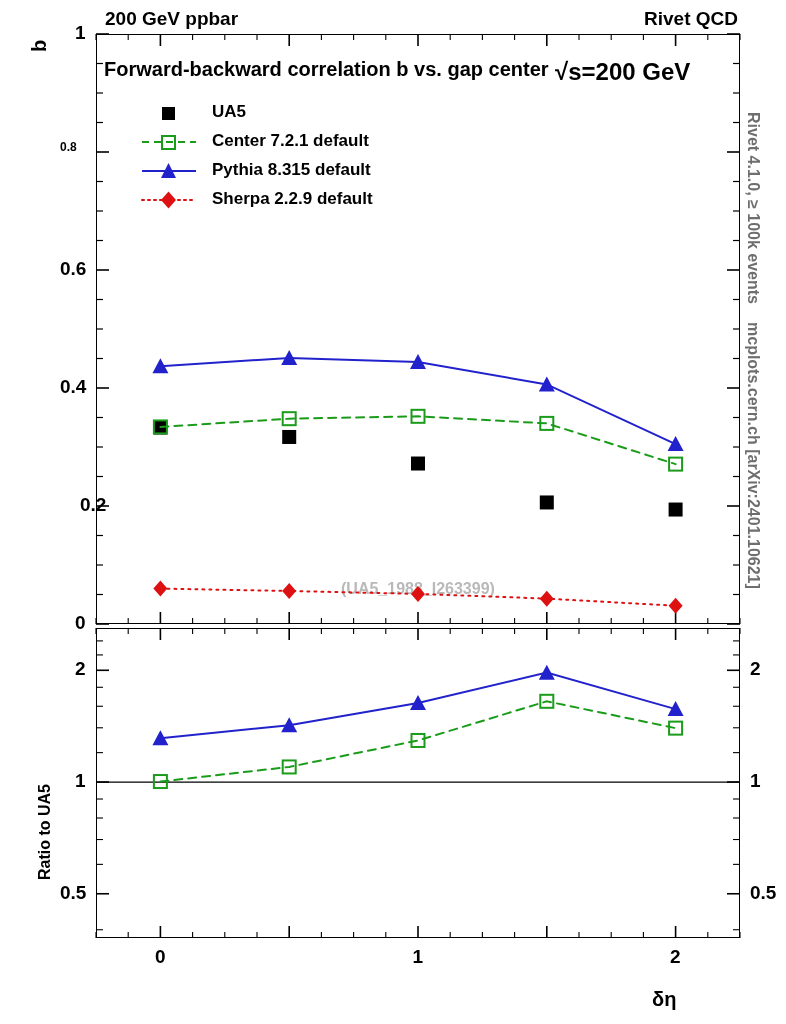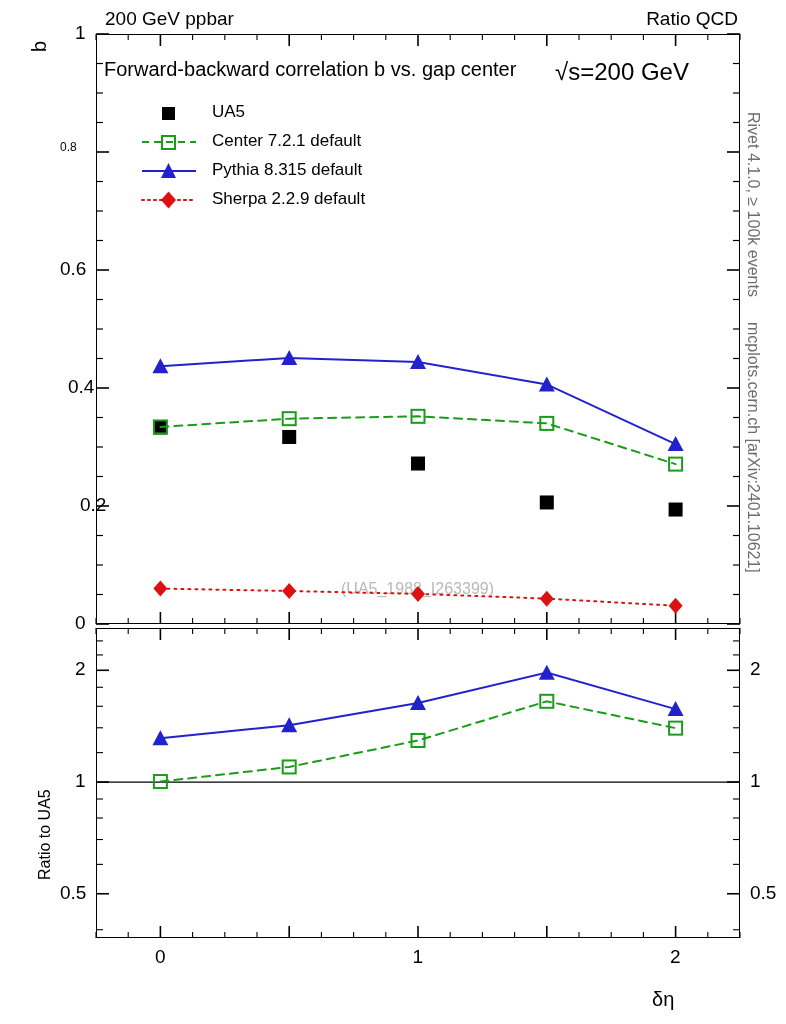--- a/index.html
+++ b/index.html
@@ -1,17 +1,17 @@
 <!DOCTYPE html>
 <html><head>
 <meta charset="utf-8">
 <style>
   html,body{margin:0;padding:0;background:#ffffff;}
   body{width:786px;height:1024px;font-family:"Liberation Sans",sans-serif;color:#000;}
-  #root{position:relative;width:786px;height:1024px;overflow:hidden;}
+  #root{position:relative;width:786px;height:1024px;overflow:hidden;font-weight:bold;}
 
   .txt{position:absolute;white-space:nowrap;}
   .vtxt{position:absolute;white-space:nowrap;transform-origin:0 0;}
 
   
   .hdr{font-size:19px;top:8px;}
   #hdr-left{left:105px;}
   #hdr-right{right:48px;}
 
   
@@ -42,21 +42,21 @@
   #xtitle{font-size:20px;left:452px;top:988px;}
 
   svg{position:absolute;left:0;top:0;overflow:visible;}
 </style>
 </head>
 <body>
 
 <div id="root">
 
   <div class="txt hdr" id="hdr-left">200 GeV ppbar</div>
-  <div class="txt hdr" id="hdr-right">Ratio QCD</div>
+  <div class="txt hdr" id="hdr-right">Rivet QCD</div>
 
   <div class="vtxt" id="y-axis-name" style="left:28px;top:52px;transform:rotate(-90deg);font-size:20px;">b</div>
 
   <div id="main-frame"></div>
   <div id="ratio-frame"></div>
 
   <div class="txt" id="plot-title">Forward-backward correlation b  vs. gap center</div>
   <div class="txt" style="font-size:24px;left:555px;top:58px;">√s=200 GeV</div>
 
   <div class="txt" id="watermark">(UA5_1988_I263399)</div>
@@ -286,21 +286,21 @@
       <polyline points="160.4,738.2530878275041 289.2,725.1614159695663 418,703.0709523192494 546.8,672.6472005719341 675.6,709.1090531619678" fill="none" stroke="#2222cc" stroke-width="2"></polyline>
       <polygon points="160.4,730.2530878275041 168.4,745.2530878275041 152.4,745.2530878275041" fill="#2222cc"></polygon>
       <polygon points="289.2,717.1614159695663 297.2,732.1614159695663 281.2,732.1614159695663" fill="#2222cc"></polygon>
       <polygon points="418,695.0709523192494 426,710.0709523192494 410,710.0709523192494" fill="#2222cc"></polygon>
       <polygon points="546.8,664.6472005719341 554.8,679.6472005719341 538.8,679.6472005719341" fill="#2222cc"></polygon>
       <polygon points="675.6,701.1090531619678 683.6,716.1090531619678 667.6,716.1090531619678" fill="#2222cc"></polygon>
     </svg>
 
 <div class="txt" style="left: 75px; top: 612px; font-size: 19px;">0</div>
     <div class="txt" style="left: 60px; top: 494px; font-size: 19px; margin-left: 20px;">0.2</div>
-    <div class="txt" style="left: 60px; top: 376px; font-size: 19px; margin-left: 8px;">0.4</div>
+    <div class="txt" style="left: 60px; top: 376px; font-size: 19px;">0.4</div>
     <div class="txt" style="left: 60px; top: 258px; font-size: 19px;">0.6</div>
     <div class="txt" style="left: 60px; top: 140px; font-size: 12px;">0.8</div>
     <div class="txt" style="left: 75px; top: 22px; font-size: 19px;">1</div>
     <div class="txt" style="left: 60px; top: 881.761px; font-size: 19px;">0.5</div>
     <div class="txt" style="left: 750px; top: 881.761px; font-size: 19px;">0.5</div>
     <div class="txt" style="left: 75px; top: 770.027px; font-size: 19px;">1</div>
     <div class="txt" style="left: 750px; top: 770.027px; font-size: 19px;">1</div>
     <div class="txt" style="left: 75px; top: 658.293px; font-size: 19px;">2</div>
     <div class="txt" style="left: 750px; top: 658.293px; font-size: 19px;">2</div>
     <div class="txt" style="left: 154.9px; top: 946px; font-size: 19px;">0</div>

